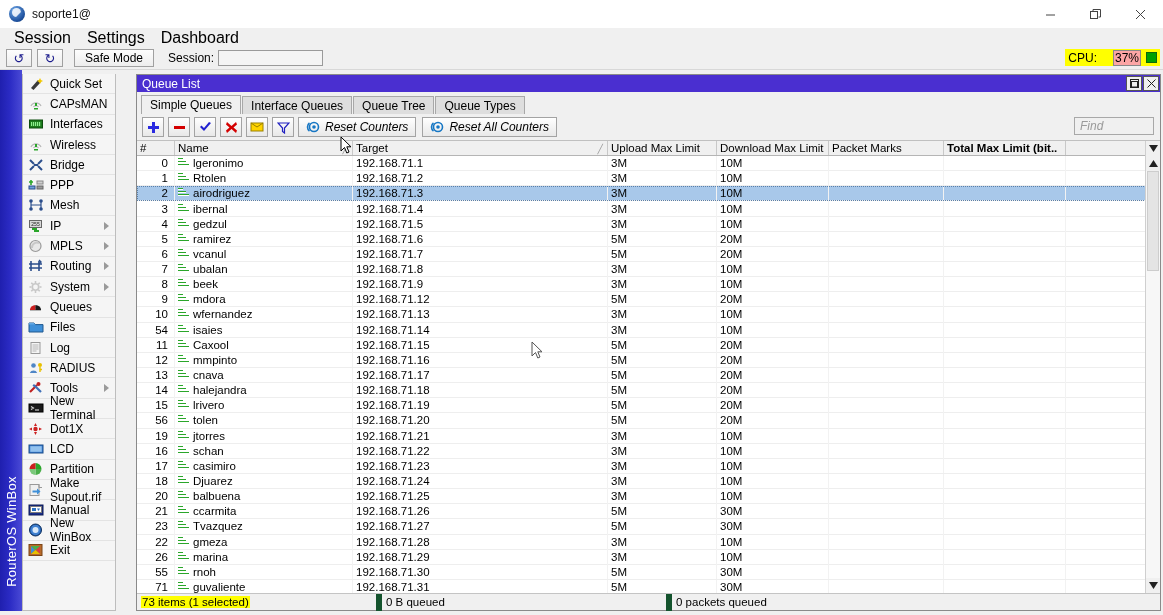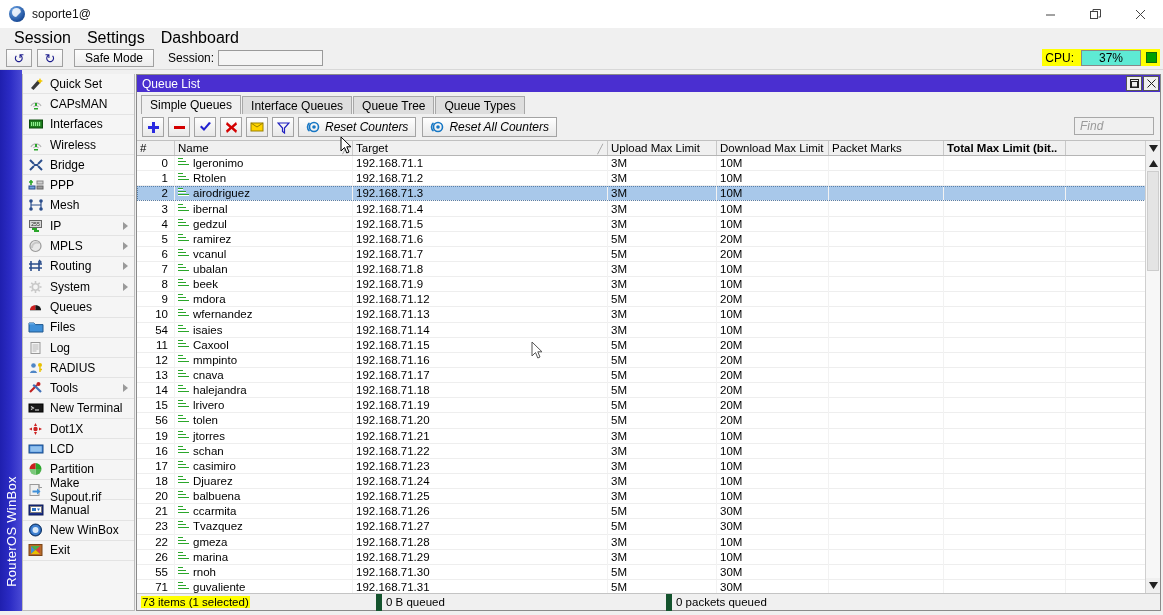--- a/index.html
+++ b/index.html
@@ -103,23 +103,23 @@
     position: absolute;
     right: 3px; top: 2px;
     height: 17px;
     background: #ffff00;
     display: flex; align-items: center;
     padding: 0 3px;
     font-size: 12px;
   }
   .cpu-val {
     border: 1px solid #888;
-    padding: 0 17px;
-    margin-left: 7px;
-    background: #5eead4;
+    padding: 0 1px;
+    margin-left: 16px;
+    background: #fca5a5;
   }
   .cpu-led {
     width: 11px; height: 11px;
     background: #00a000;
     border: 1px solid #0c6a0c;
     margin-left: 5px;
   }
 
   
   .workspace {
@@ -144,21 +144,21 @@
     color: #fff;
     font-size: 13px;
     letter-spacing: .3px;
   }
   .ros-strip span { bottom: 72px; }
 
   
   .sidebar {
     position: absolute;
     left: 22px; top: 4px;
-    width: 113px;
+    width: 94px;
     height: 537px;
     background: #f5f5f5;
     border: 1px solid #bdbdbd;
     border-top: none;
     overflow: hidden;
   }
   .side-item {
     height: 20.3px;
     display: flex;
     align-items: center;

